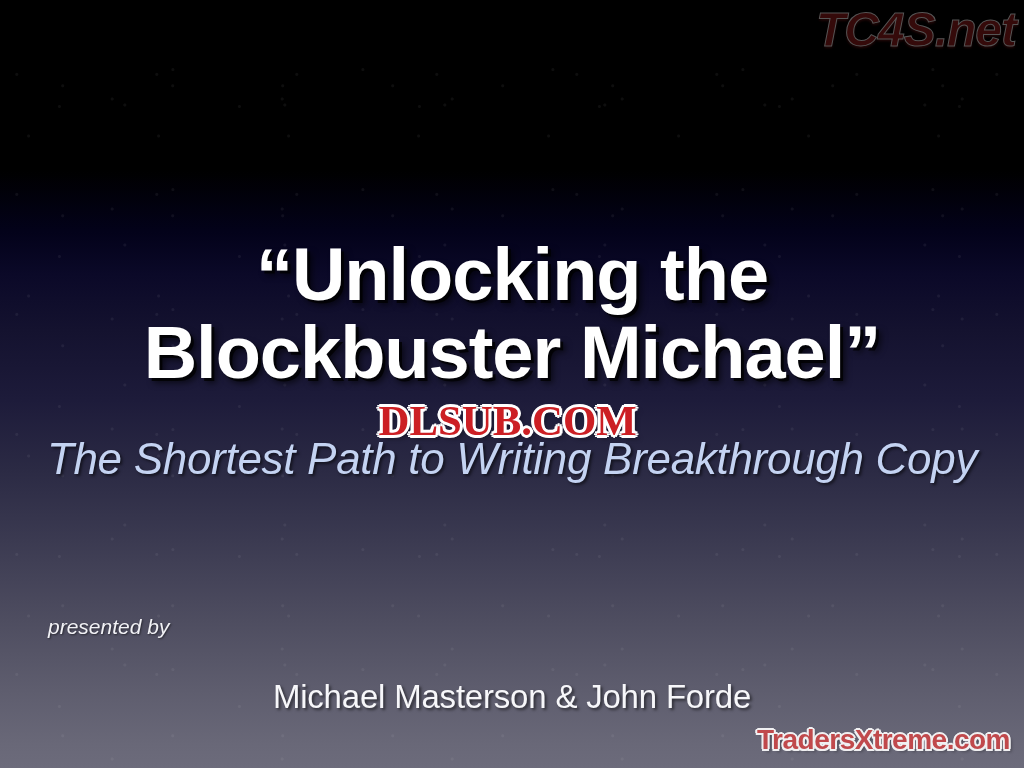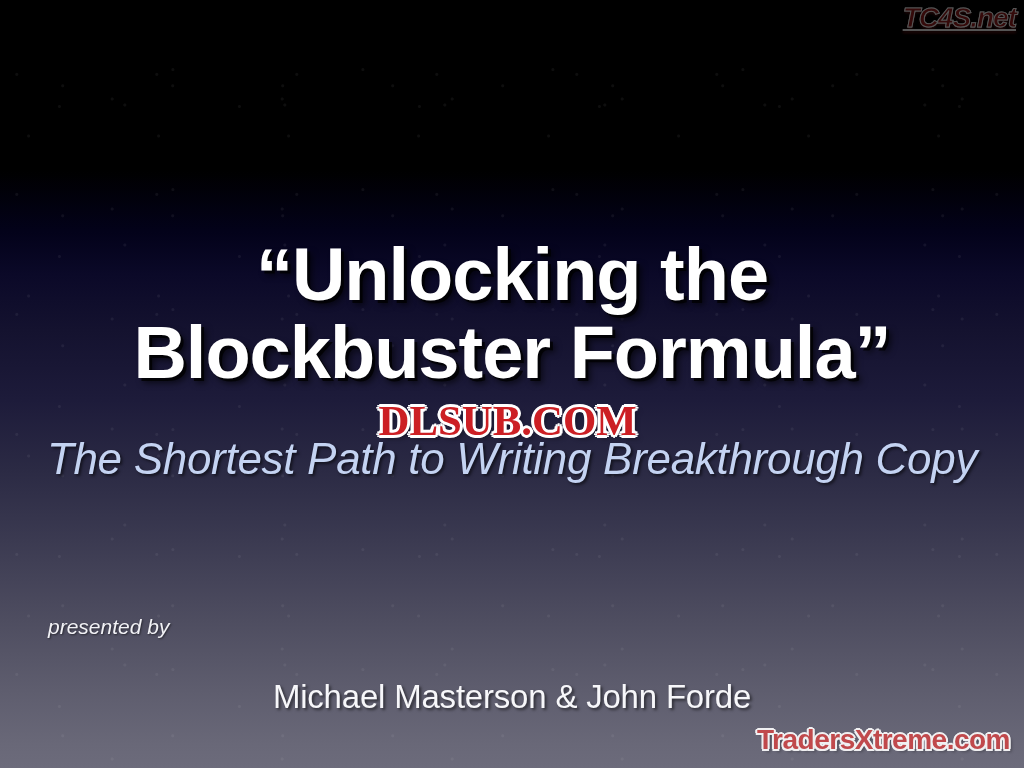--- a/index.html
+++ b/index.html
@@ -116,29 +116,28 @@
     margin-top: 33px;
   }
 
   
   .wm-topright {
     position: absolute;
     top: 2px;
     right: 8px;
     z-index: 6;
     font-family: "Liberation Sans", sans-serif;
-    font-size: 28px;
+    font-size: 48px;
     font-weight: bold;
     font-style: italic;
     letter-spacing: -1px;
     color: #3a0b0b;
     -webkit-text-stroke: 1px #5d5d5d;
     text-shadow: 0 2px 3px rgba(120,30,30,.35);
     opacity: .92;
-    text-decoration: underline;
   }
 
   
   .wm-center {
     position: absolute;
     left: 0;
     right: 8px;
     top: 357px;
     text-align: center;
     z-index: 7;
@@ -196,21 +195,21 @@
 <body>
 
 <div id="slide">
 
   <div id="grain"></div>
 
   <div class="wm-topright">TC4S.net</div>
 
   <div class="title-block">
     <div class="title-line title-line-1">“Unlocking the</div>
-    <div class="title-line title-line-2">Blockbuster Formula”</div>
+    <div class="title-line title-line-2">Blockbuster Michael”</div>
   </div>
 
   <div class="wm-center">
     <span>DLSUB.COM</span>
   </div>
 
   <div class="subtitle">The Shortest Path to Writing Breakthrough Copy</div>
 
   <div class="presented-by">presented by</div>
 

